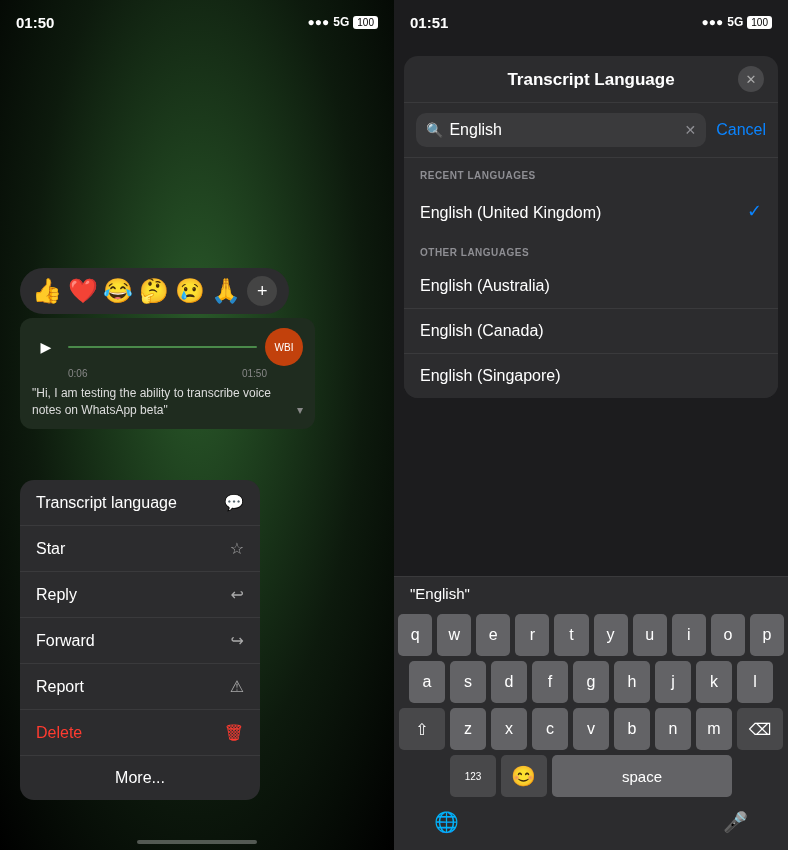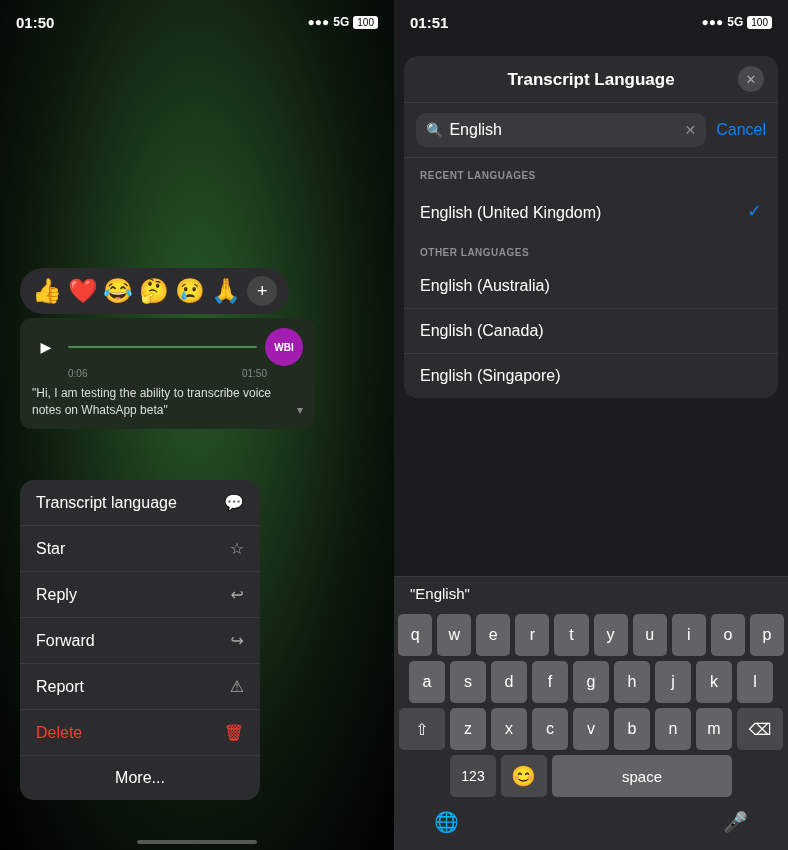--- a/index.html
+++ b/index.html
@@ -126,28 +126,28 @@
       left: 0;
       right: 0;
       height: 2px;
       background: #4a8a4a;
       transform: translateY(-50%);
       border-radius: 1px;
     }
     .wbi-badge {
       width: 38px;
       height: 38px;
-      background: #a21caf;
+      background: #c2410c;
       border-radius: 50%;
       display: flex;
       align-items: center;
       justify-content: center;
       color: #fff;
       font-size: 10px;
-      font-weight: 700;
+      font-weight: 400;
     }
     .voice-times {
       display: flex;
       justify-content: space-between;
       margin-top: 2px;
       padding: 0 36px;
       gap: 35px;
     }
     .voice-time {
       color: #888;
@@ -402,21 +402,21 @@
       max-width: 46px;
       flex: 1.3;
     }
     .key.backspace {
       background: #48484a;
       max-width: 46px;
       flex: 1.3;
     }
     .key.numbers {
       background: #48484a;
-      font-size: 14px;
+      font-size: 10px;
       max-width: 46px;
       flex: 1.4;
     }
     .key.emoji {
       background: #48484a;
       font-size: 20px;
       max-width: 46px;
       flex: 1.4;
     }
     .key.space {

